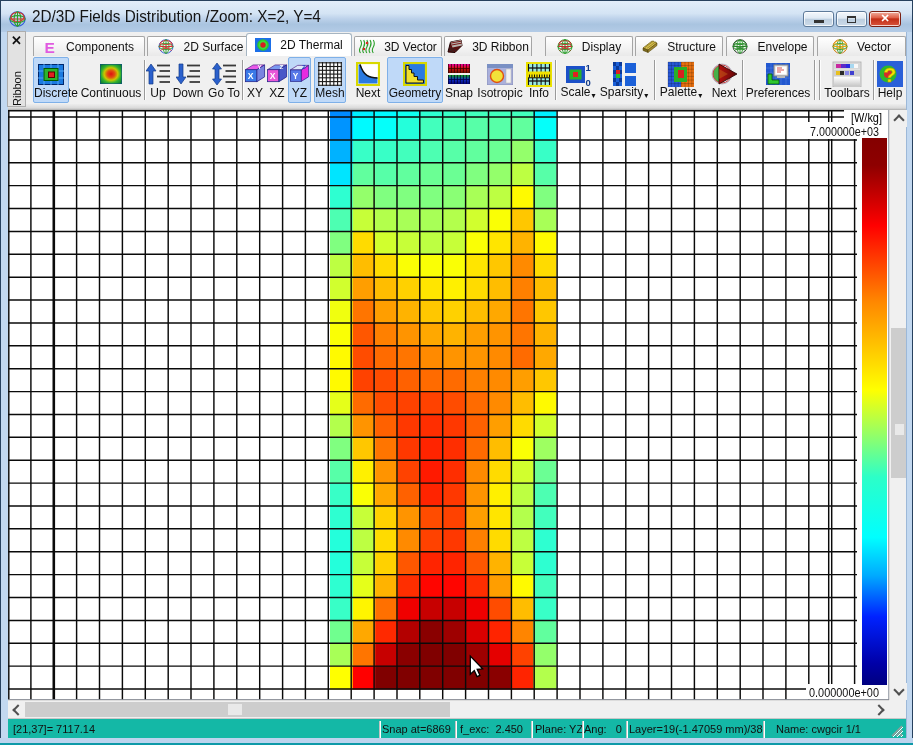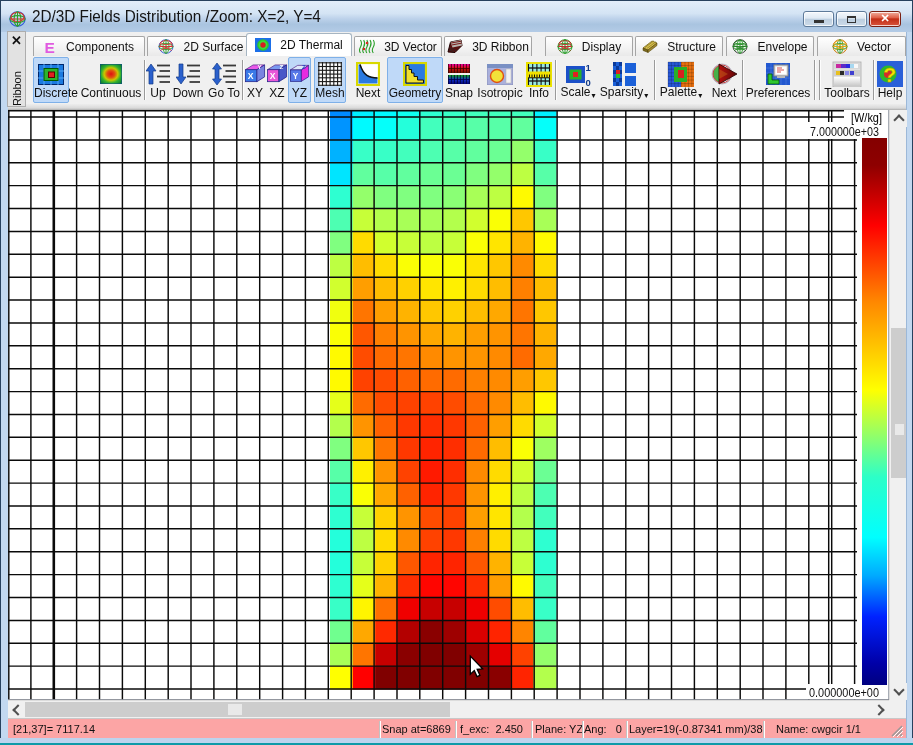--- a/index.html
+++ b/index.html
@@ -53,21 +53,21 @@
 .arl::before { left:6px; top:4.5px; transform:rotate(-45deg); }
 .arr::before { left:3px; top:4.5px; transform:rotate(135deg); }
 #vsb .th { position:absolute; left:1px; top:218px; width:15px; height:150px; background:#cdcdcd; }
 #vsb .gr { position:absolute; left:4px; top:96px; width:9px; height:11px; background:#e9e9e9; }
 #hsb { position:absolute; left:8px; top:700px; width:881px; height:17px; background:#f0f0f0; border-top:1px solid #dcdcdc; }
 #hsb .ar { position:absolute; top:0; width:17px; height:17px; }
 #hsb .th { position:absolute; left:17px; top:1px; width:425px; height:15px; background:#cdcdcd; }
 #hsb .gr { position:absolute; left:203px; top:2px; width:14px; height:11px; background:#e9e9e9; }
 #corner { position:absolute; left:889px; top:700px; width:17px; height:17px; background:#f0f0f0; }
 
-#status { position:absolute; left:8px; top:718px; width:898px; height:21px; background:#fca5a5; border-top:1px solid #c8c8c8; font-size:11px; color:#111; letter-spacing:0; }
+#status { position:absolute; left:8px; top:718px; width:898px; height:21px; background:#14b8a6; border-top:1px solid #c8c8c8; font-size:11px; color:#111; letter-spacing:0; }
 #status span { position:absolute; top:4px; white-space:pre; }
 #status i { position:absolute; top:2px; height:17px; width:1px; background:#c2c2c2; box-shadow:1px 0 0 #ffffff; font-style:normal; }
 #grip { position:absolute; right:3px; bottom:2px; width:13px; height:13px; }
 </style></head>
 <body>
 <div id="win">
   <div id="frame-top"></div>
   <div id="frame-left"></div>
   <div id="frame-right"></div>
   <div id="title-ic"><svg width="17" height="16" viewBox="0 0 17 16">
@@ -962,21 +962,21 @@
       </div>
       <div class="ar arr" style="right:0"></div>
     </div>
   <div id="corner"></div>
   <div id="status">
     <span style="left:5px">[21,37]= 7117.14</span>
     <span style="left:374px">Snap at=6869</span>
       <span style="left:452px">f_exc:&nbsp; 2.450</span>
       <span style="left:527px">Plane: YZ</span>
       <span style="left:576px">Ang:&nbsp;&nbsp; 0</span>
-      <span style="left:621px">Layer=19(-0.87341 mm)/38</span>
+      <span style="left:621px">Layer=19(-1.47059 mm)/38</span>
       <span style="left:768px">Name: cwgcir 1/1</span>
       <i style="left:370.5px"></i>
       <i style="left:447.0px"></i>
       <i style="left:523.0px"></i>
       <i style="left:573.5px"></i>
       <i style="left:618.0px"></i>
       <i style="left:754.5px"></i>
     <svg id="grip" width="13" height="13" viewBox="0 0 13 13">
         <g stroke="#9a9a9a" stroke-width="1.4">
           <line x1="12" y1="2" x2="2" y2="12"></line>

